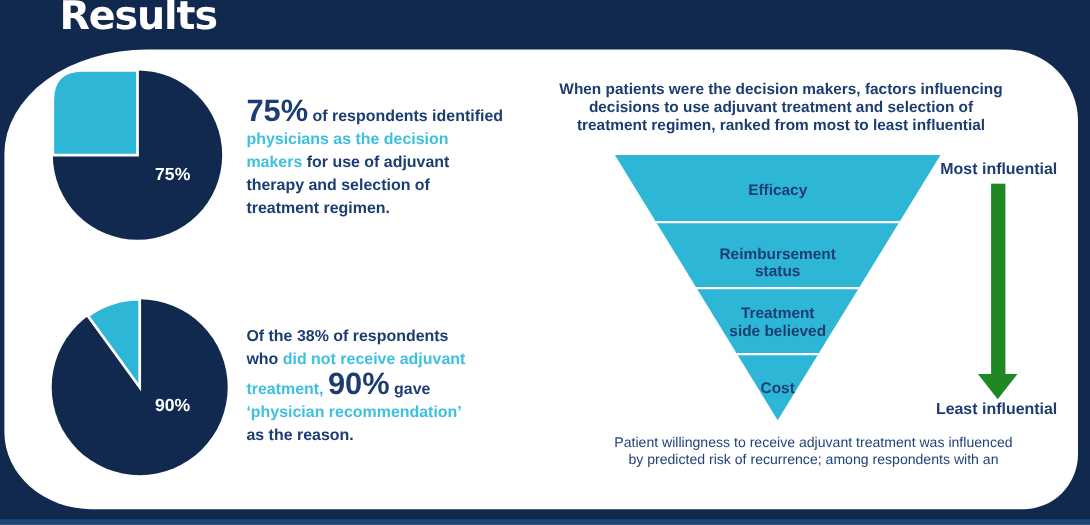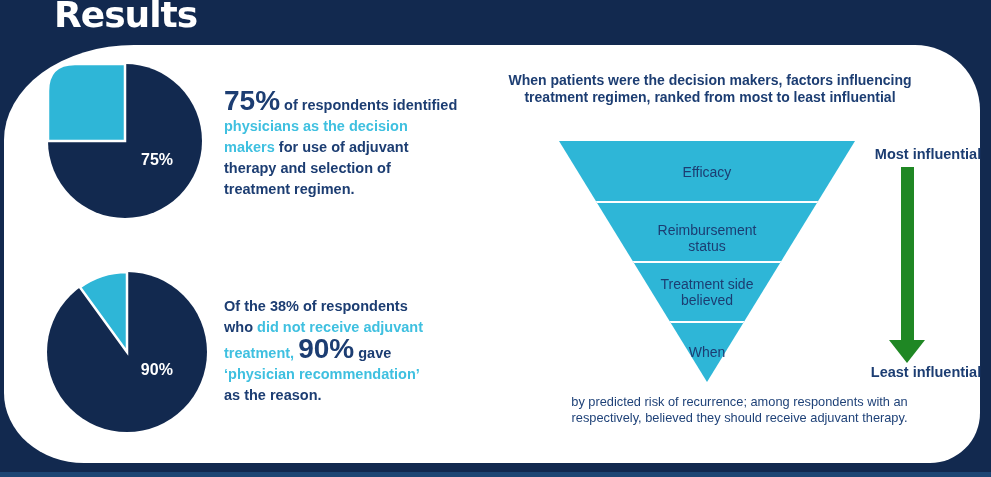--- a/index.html
+++ b/index.html
@@ -56,32 +56,32 @@
     position:absolute;left:490px;top:72px;width:440px;
     text-align:center;color:var(--text_navy);
     font-weight:bold;font-size:14px;line-height:16.5px;
   }
   .funnel{position:absolute;left:559px;top:141px;width:296px;height:241px}
   .funnel svg{position:absolute;left:0;top:0;width:100%;height:100%}
   .fseg{
     position:absolute;left:0;width:100%;
     display:flex;flex-direction:column;align-items:center;justify-content:center;
     text-align:center;color:var(--text_navy);
-    font-weight:normal;font-size:14px;line-height:16px;
+    font-weight:bold;font-size:14px;line-height:16px;
   }
   .fseg0{top:0;height:61px}
   .fseg1{top:61px;height:72px}
   .fseg2{top:121px;height:60px}
   .fseg3{top:181px;height:60px}
   .fseg0 .sub{width:240px}
   .fseg1 .t{width:120px}
   .fseg2 .t{width:96px}
   .most,.least{
     position:absolute;transform:translateX(-50%);
-    color:var(--text_navy);font-weight:bold;font-size:14.5px;white-space:nowrap;margin-left:20px;
+    color:var(--text_navy);font-weight:bold;font-size:14.5px;white-space:nowrap;
   }
   .most{left:908px;top:146px}
   .least{left:906px;top:364px}
   .arrow{
     position:absolute;left:889px;top:167px;width:36px;height:196px;
     display:flex;flex-direction:column;align-items:center;
   }
   .arrow .shaft{width:13px;flex:1;background:var(--green)}
   .arrow .head{
     width:0;height:0;
@@ -116,20 +116,21 @@
     <circle cx="83" cy="83" r="80" fill="var(--navy)"></circle>
     <path id="pie90-wedge" d="M83,83 L35.98,18.28 A80,80 0 0 1 83,3 Z" fill="var(--cyan)" stroke="#ffffff" stroke-width="2.5"></path>
   </svg>
   <span class="pie-label">90%</span>
 </div>
 
 <p class="stat stat2"><span>Of the 38% of respondents who </span><span class="cyan-t">did not receive adjuvant treatment, </span><span class="big">90%</span><span> gave </span><span class="cyan-t">‘physician recommendation’</span><span> as the reason.</span></p>
 
 <div class="rheader">
   <div>When patients were the decision makers, factors influencing</div>
+  <div>decisions to use adjuvant treatment and selection of</div>
   <div>treatment regimen, ranked from most to least influential</div>
 </div>
 
 <div class="funnel">
   <svg viewBox="0 0 296 241">
     <defs>
       <clipPath id="triclip">
           <polygon points="0,0 296,0 148,241"></polygon>
         </clipPath>
     </defs>
@@ -143,27 +144,27 @@
   <div class="fseg fseg0">
     <span class="t">Efficacy</span>
   </div>
   <div class="fseg fseg1">
     <span class="t">Reimbursement status</span>
   </div>
   <div class="fseg fseg2">
     <span class="t">Treatment side believed</span>
   </div>
   <div class="fseg fseg3">
-    <span class="t">When</span>
+    <span class="t">Cost</span>
   </div>
 </div>
 
 <div class="most">Most influential</div>
 <div class="arrow">
   <div class="shaft"></div>
   <div class="head"></div>
 </div>
 <div class="least">Least influential</div>
 
 <div class="note">
+  <div>Patient willingness to receive adjuvant treatment was influenced</div>
   <div>by predicted risk of recurrence; among respondents with an</div>
-  <div>respectively, believed they should receive adjuvant therapy.</div>
 </div>
 
 </body></html>

